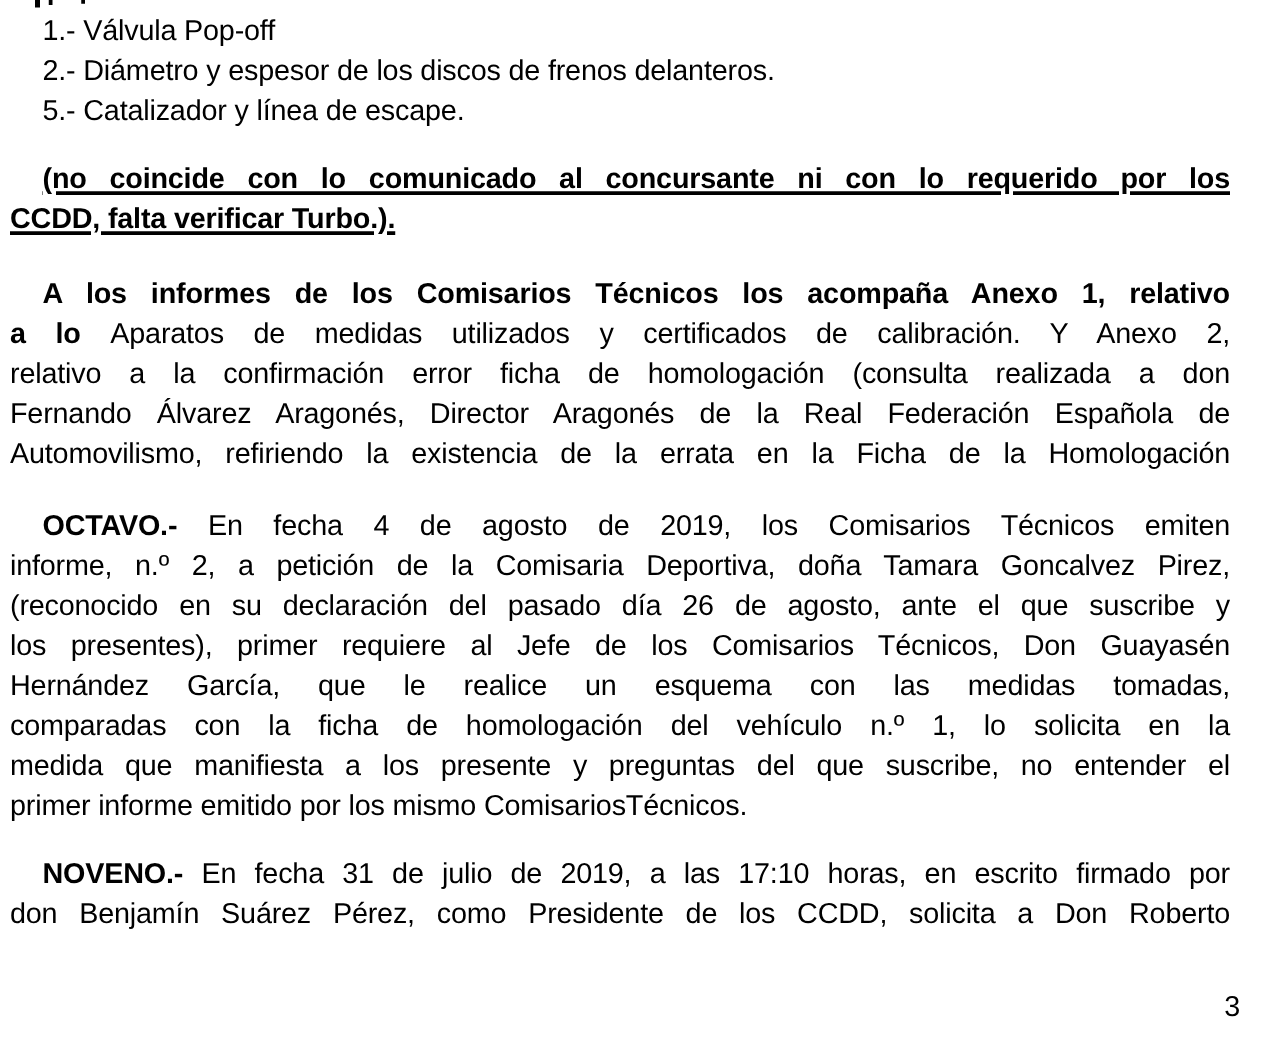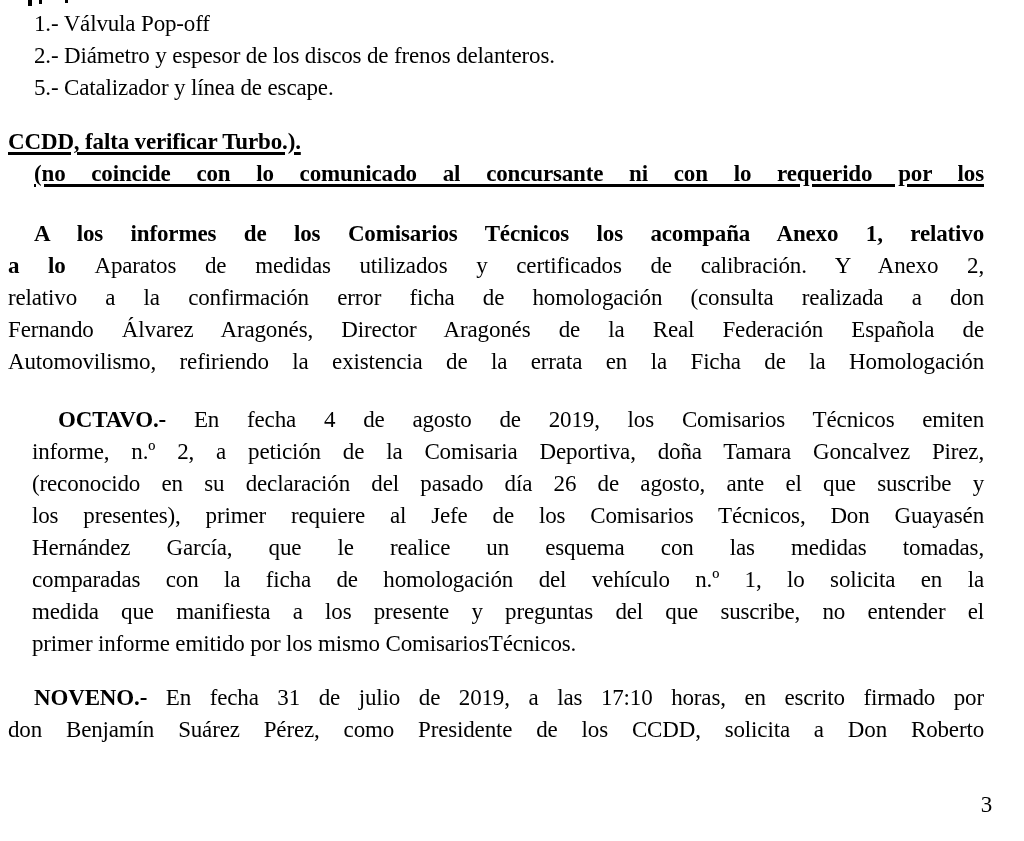--- a/index.html
+++ b/index.html
@@ -8,26 +8,25 @@
     background:#ffffff; color:#000000;
     font-family:"Liberation Sans", sans-serif;
     position:relative; overflow:hidden;
   }
   .page {
     position:absolute; left:0; top:0; right:0; bottom:0;
     padding:8px 40px 0 8px;
     box-sizing:border-box;
     font-size:23px; line-height:32px;
     letter-spacing:-0.15px;
-    font-family:Liberation Serif, serif;
   }
   .block { margin:0; }
   .block-1 { margin-top:22px; }
   .block-2 { margin-top:28px; }
-  .block-3 { margin-top:26px;margin-left:24px; }
+  .block-3 { margin-top:26px; }
   .block-4 { margin-top:22px; }
   .line { text-align:justify; }
   .line.just { text-align-last:justify; }
   .line.indent { text-indent:26px; }
   .b { font-weight:bold; }
   .underlined .line-inner {
     font-weight:bold;
     text-decoration:underline;
     text-decoration-thickness:2.5px;
     text-underline-offset:3px;
@@ -49,22 +48,22 @@
   <span class="frag f2"></span>
   <span class="frag f3"></span>
 
   <div id="doc-body">
       <div class="block block-0">
         <div class="line indent"><span class="line-inner"><span>1.- Válvula Pop-off</span></span></div>
         <div class="line indent"><span class="line-inner"><span>2.- Diámetro y espesor de los discos de frenos delanteros.</span></span></div>
         <div class="line indent"><span class="line-inner"><span>5.- Catalizador y línea de escape.</span></span></div>
       </div>
       <div class="block block-1 underlined">
+        <div class="line just indent"><span class="line-inner"><span class="b">(no coincide con lo comunicado al concursante ni con lo requerido por los</span></span></div>
         <div class="line"><span class="line-inner"><span class="b">CCDD, falta verificar Turbo.).</span></span></div>
-        <div class="line just indent"><span class="line-inner"><span class="b">(no coincide con lo comunicado al concursante ni con lo requerido por los</span></span></div>
       </div>
       <div class="block block-2">
         <div class="line just indent"><span class="line-inner"><span class="b">A los informes de los Comisarios Técnicos los acompaña Anexo 1, relativo</span></span></div>
         <div class="line just"><span class="line-inner"><span class="b">a lo </span><span>Aparatos de medidas utilizados y certificados de calibración. Y Anexo 2,</span></span></div>
         <div class="line just"><span class="line-inner"><span>relativo a la confirmación error ficha de homologación (consulta realizada a don</span></span></div>
         <div class="line just"><span class="line-inner"><span>Fernando Álvarez Aragonés, Director Aragonés de la Real Federación Española de</span></span></div>
         <div class="line just"><span class="line-inner"><span>Automovilismo, refiriendo la existencia de la errata en la Ficha de la Homologación</span></span></div>
       </div>
       <div class="block block-3">
         <div class="line just indent"><span class="line-inner"><span class="b">OCTAVO.- </span><span>En fecha 4 de agosto de 2019, los Comisarios Técnicos emiten</span></span></div>

